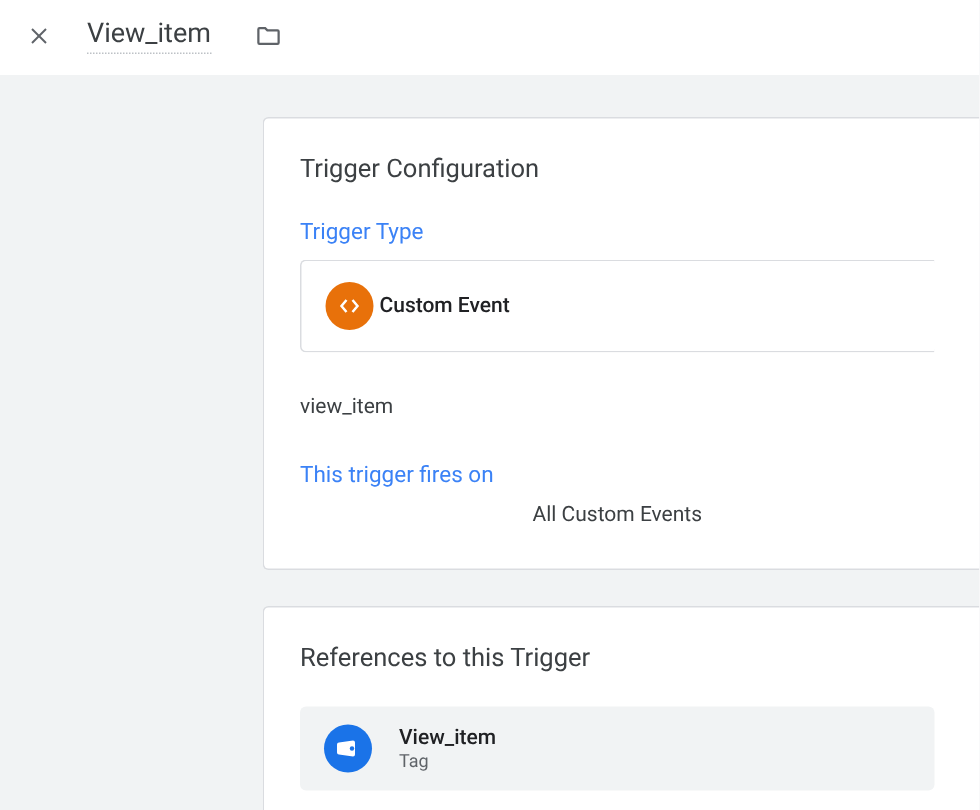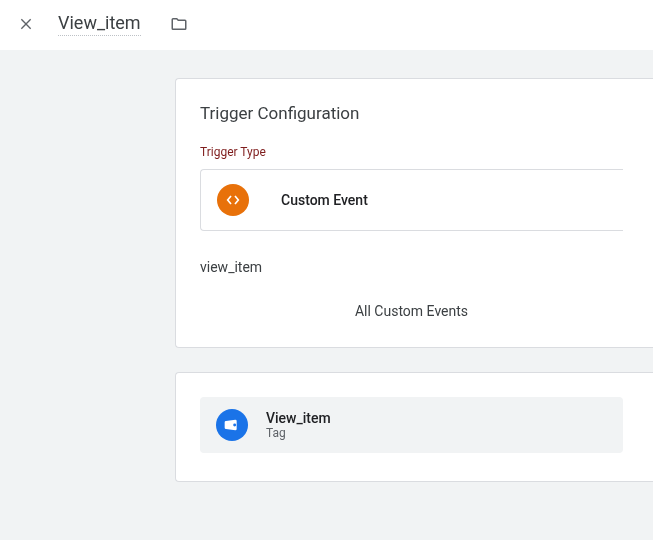--- a/index.html
+++ b/index.html
@@ -63,31 +63,31 @@
       border-top-right-radius: 0;
       border-bottom-right-radius: 0;
     }
     .card-title {
       font-size: 17px;
       color: #3c4043;
       font-weight: 400;
       margin-bottom: 22px;
     }
     .field-label {
-      font-size: 12px;
-      color: #7f1d1d;
+      font-size: 15px;
+      color: #3b82f6;
       margin-bottom: 10px;
     }
     .trigger-type-box {
       border: 1px solid #dadce0;
       border-radius: 4px;
       padding: 14px 16px;
       display: flex;
       align-items: center;
-      gap: 32px;
+      gap: 4px;
       margin-bottom: 28px;
       border-right: none;
       border-top-right-radius: 0;
       border-bottom-right-radius: 0;
       cursor: pointer;
     }
     .event-icon-circle {
       width: 32px;
       height: 32px;
       border-radius: 50%;
@@ -174,24 +174,26 @@
         <svg width="16" height="16" viewBox="0 0 24 24" fill="none" stroke="#fff" stroke-width="2.5">
           <path d="M9 6l-5 6 5 6"></path>
           <path d="M15 6l5 6-5 6"></path>
         </svg>
       </div>
       <span class="trigger-type-text">Custom Event</span>
     </div>
 
     <div class="field-value">view_item</div>
 
+    <div class="field-label">This trigger fires on</div>
     <div class="field-value">All Custom Events</div>
   </div>
 
   <div class="card">
+    <div class="card-title">References to this Trigger</div>
     <div class="ref-row">
       <div class="tag-icon-circle">
         <svg width="16" height="16" viewBox="0 0 24 24" fill="#fff">
           <path d="M3 6l14-2a2 2 0 0 1 2 2v12a2 2 0 0 1-2 2L3 18a2 2 0 0 1-2-2V8a2 2 0 0 1 2-2z"></path>
           <circle cx="16" cy="12" r="2.2" fill="#1a73e8"></circle>
         </svg>
       </div>
       <div class="ref-info">
         <span class="ref-name">View_item</span>
         <span class="ref-type">Tag</span>

